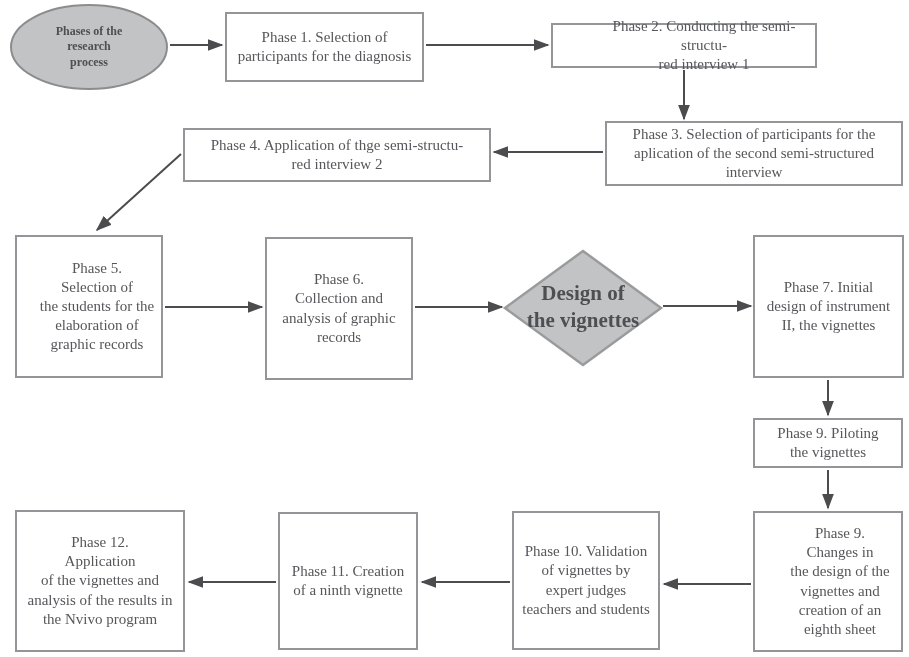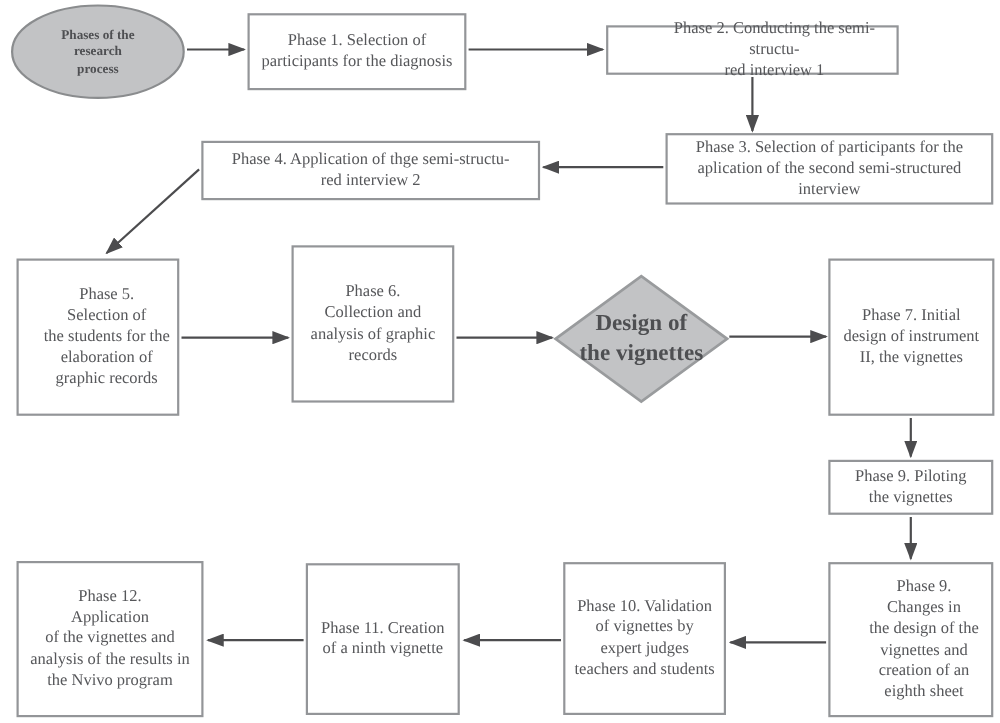--- a/index.html
+++ b/index.html
@@ -102,21 +102,21 @@
   </div>
 
   <div class="box" style="left:15px; top:235px; width:148px; height:143px;padding-left:16px;">
     <span>Phase 5.
 Selection of
 the students for the
 elaboration of
 graphic records</span>
   </div>
 
-  <div class="box" style="left:265px; top:223px; width:148px; height:143px;">
+  <div class="box" style="left:265px; top:237px; width:148px; height:143px;">
     <span>Phase 6.
 Collection and
 analysis of graphic
 records</span>
   </div>
 
   <div class="shape-label" style="left:510px; top:275px; width:146px; height:64px; font-size:21px;">
     <span>Design of
 the vignettes</span>
   </div>

